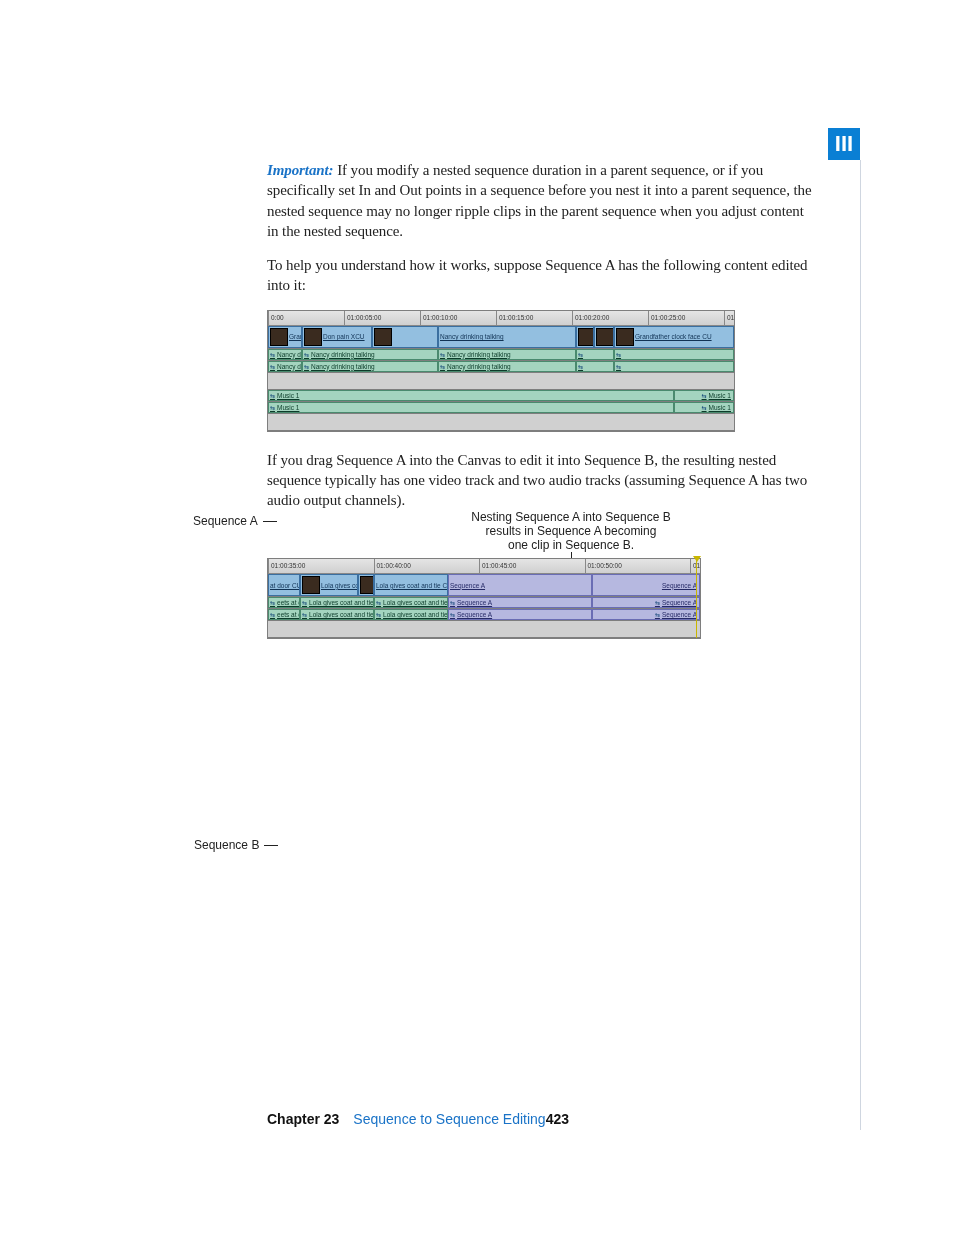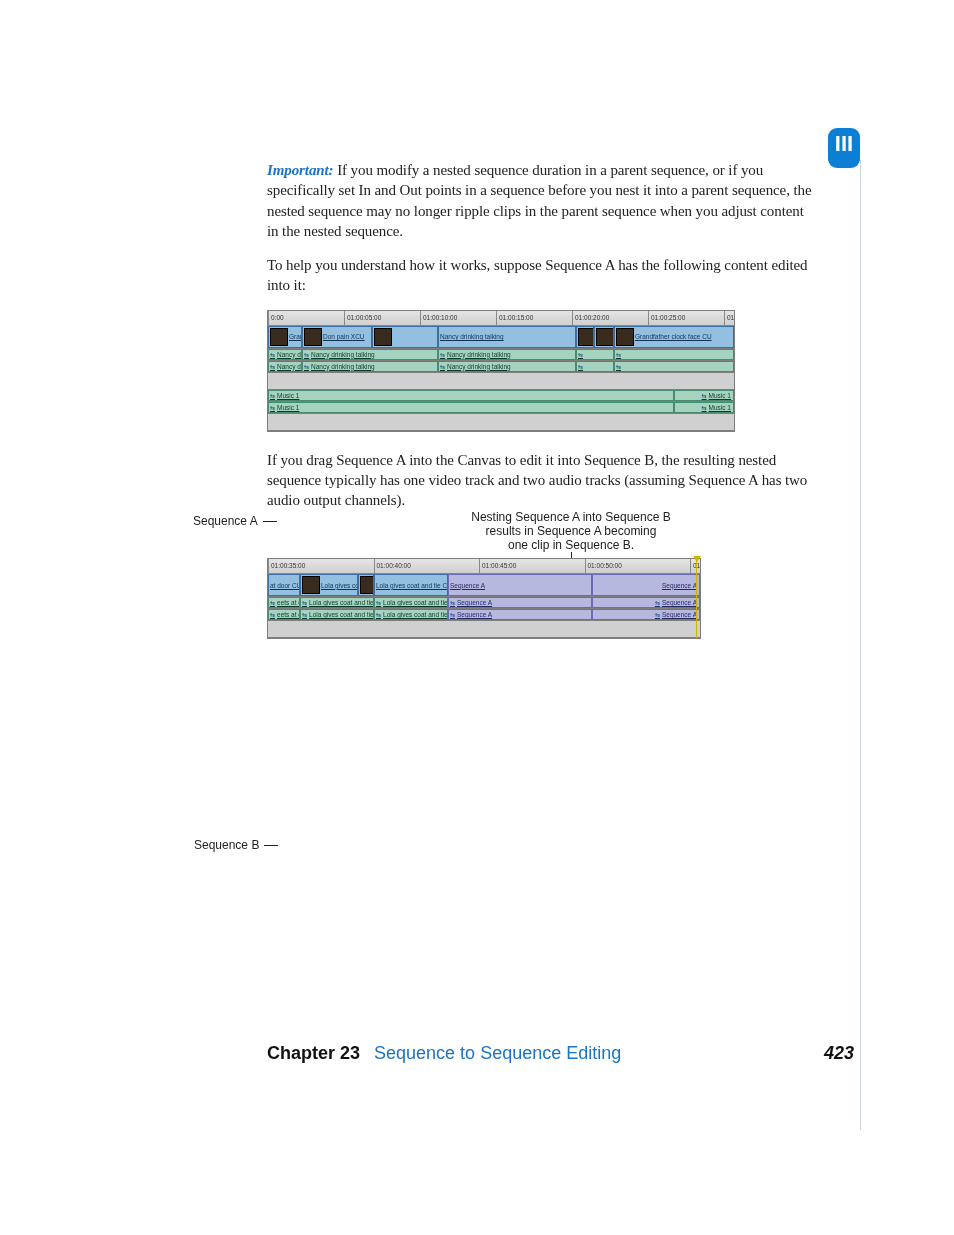--- a/index.html
+++ b/index.html
@@ -24,29 +24,28 @@
     height: 1235px;
     font-family: var(--font-serif);
     color: var(--bodytext);
     position: relative;
   }
   .section-tab {
     position: absolute;
     right: 94px;
     top: 128px;
     width: 32px;
-    height: 40px;
+    height: 32px;
     background: var(--sidebar-blue);
     color: white;
     font-family: var(--font);
     font-size: 22px;
     font-weight: 600;
     text-align: center;
     line-height: 32px;
-    border-radius: 9px;
   }
   .vertline {
     position: absolute;
     right: 93px;
     top: 160px;
     width: 1px;
     height: 970px;
     background: #cfd6e0;
   }
   .content {
@@ -196,42 +195,41 @@
   }
   .callout-v-line {
     position: absolute;
     width: 1px;
     background: #222;
   }
   .footer {
     position: absolute;
     left: 267px;
     right: 100px;
-    top: 1043px;
+    top: 1111px;
     display: flex;
-    justify-content: space-between;
+    justify-content: flex-start;
     align-items: baseline;
     font-family: var(--font);
-    font-size: 18px;
+    font-size: 14px;
   }
   .footer .left {
     display: flex;
     gap: 14px;
   }
   .footer .chap-label {
     color: #111;
     font-weight: 700;
   }
   .footer .chap-title {
     color: var(--blue);
   }
   .footer .pagenum {
     color: #111;
     font-weight: 700;
-    font-style: italic;
   }
   .figure-wrap {
     position: relative;
     margin: 12px 0 18px 0;
   }
   .playhead {
     position: absolute;
     top: 0;
     bottom: 0;
     width: 0;

